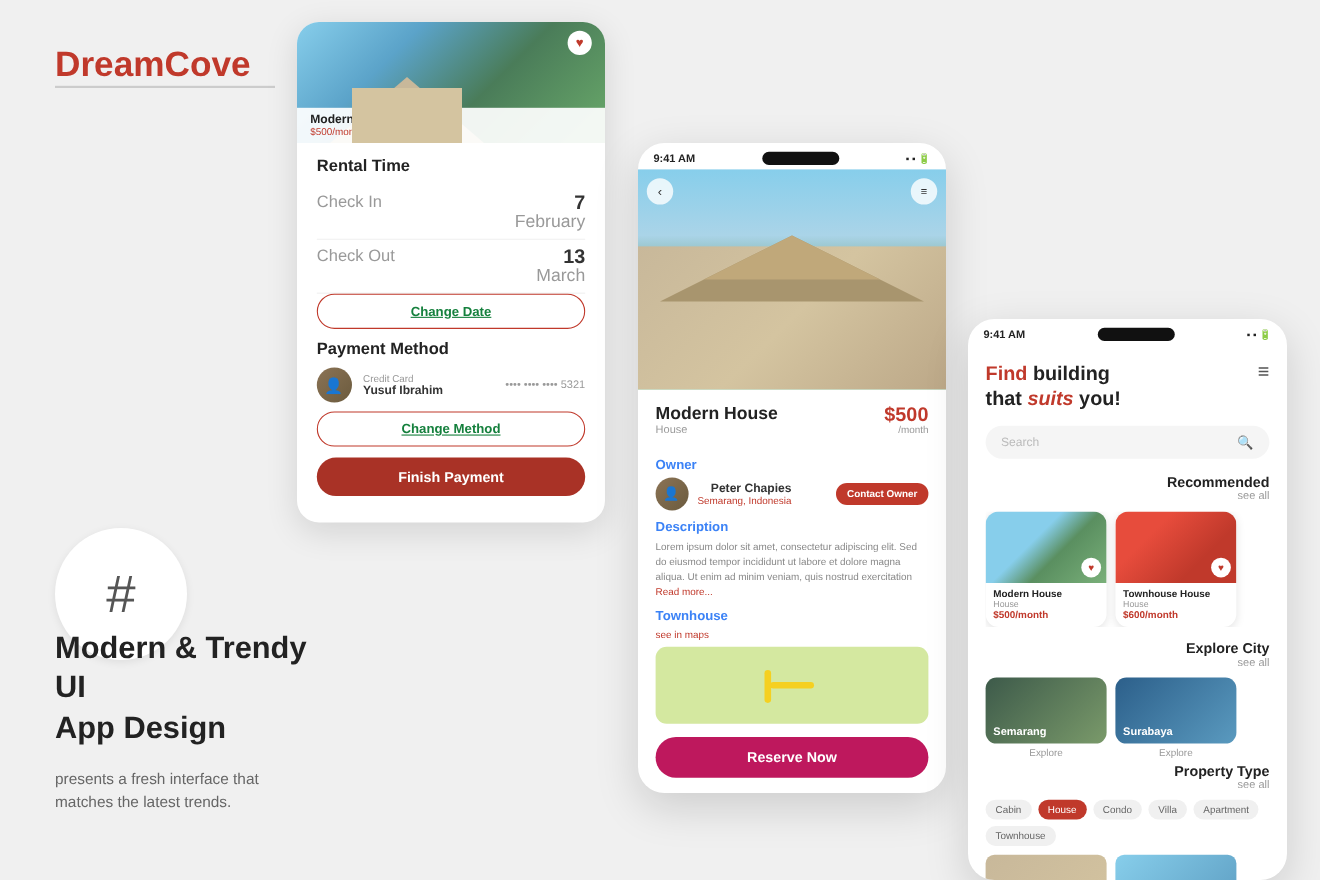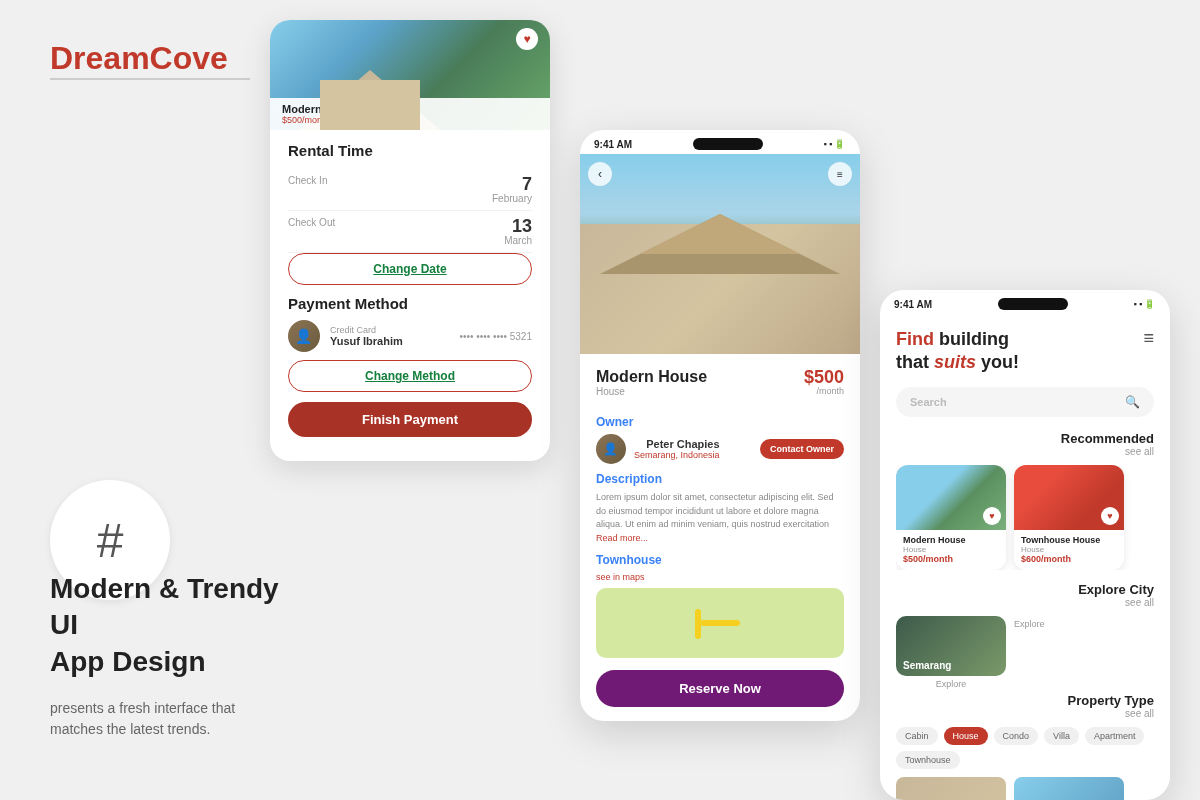--- a/index.html
+++ b/index.html
@@ -121,23 +121,23 @@
       width: 22px; height: 22px;
       background: white;
       border-radius: 50%;
       display: flex; align-items: center; justify-content: center;
       font-size: 12px; color: #c0392b;
     }
 
     .pp-body { padding: 0 18px; }
     .pp-section-title { font-size: 15px; font-weight: 700; color: #222; margin: 12px 0 10px; }
     .pp-row { display: flex; justify-content: space-between; align-items: flex-start; padding: 6px 0; border-bottom: 1px solid #f0f0f0; }
-    .pp-label { font-size: 10px; color: #999; }
+    .pp-label { font-size: 15px; color: #999; }
     .pp-value-num { font-size: 18px; font-weight: 600; color: #333; line-height: 1; }
-    .pp-value-month { font-size: 10px; color: #999; }
+    .pp-value-month { font-size: 16px; color: #999; }
 
     .pp-btn-outline {
       width: 100%;
       padding: 8px;
       border: 1.5px solid #c0392b;
       border-radius: 20px;
       background: white;
       color: #15803d;
       font-size: 12px;
       font-weight: 600;
@@ -300,21 +300,21 @@
       position: absolute;
       top: 30%; left: 40%;
       width: 6px; height: 30px;
       background: #f5d020;
       border-radius: 3px;
     }
 
     .pd-reserve-btn {
       width: 100%;
       padding: 11px;
-      background: #701a75;
+      background: #be185d;
       color: white;
       border: none;
       border-radius: 20px;
       font-size: 13px; font-weight: 700;
       cursor: pointer;
     }
 
     
     .phone-home {
       position: absolute;
@@ -346,21 +346,21 @@
     .ph-headline { font-size: 18px; font-weight: 700; color: #222; line-height: 1.3; }
     .ph-menu-icon { font-size: 18px; color: #555; cursor: pointer; }
 
     .ph-search {
       display: flex; align-items: center; gap: 8px;
       background: #f5f5f5;
       border-radius: 20px;
       padding: 8px 14px;
       margin-bottom: 14px;
     }
-    .ph-search-text { font-size: 11px; color: #bbb; flex: 1; font-weight: bold; }
+    .ph-search-text { font-size: 11px; color: #bbb; flex: 1; }
     .ph-search-icon { font-size: 12px; color: #999; }
 
     .ph-section-row { display: flex; justify-content: space-between; align-items: flex-end; margin-bottom: 8px; flex-direction: column; }
     .ph-section-title { font-size: 13px; font-weight: 700; color: #222; }
     .ph-see-all { font-size: 10px; color: #999; cursor: pointer; }
 
     .ph-cards-row { display: flex; gap: 8px; margin-bottom: 12px; overflow: hidden; }
     .ph-card {
       width: 110px; flex-shrink: 0;
       border-radius: 12px;
@@ -598,20 +598,23 @@
       <span class="ph-see-all">see all</span>
     </div>
     <div style="display:flex; gap:8px; margin-bottom:4px;">
       <div>
         <div class="ph-city ph-city-1">
           <span class="ph-city-label">Semarang</span>
         </div>
         <div class="ph-city-explore">Explore</div>
       </div>
       <div>
+        <div class="ph-city ph-city-2">
+          <span class="ph-city-label">Surabaya</span>
+        </div>
         <div class="ph-city-explore">Explore</div>
       </div>
     </div>
 
     <div class="ph-section-row">
       <span class="ph-section-title">Property Type</span>
       <span class="ph-see-all">see all</span>
     </div>
     <div class="ph-prop-types">
       <span class="ph-prop-tag">Cabin</span>

